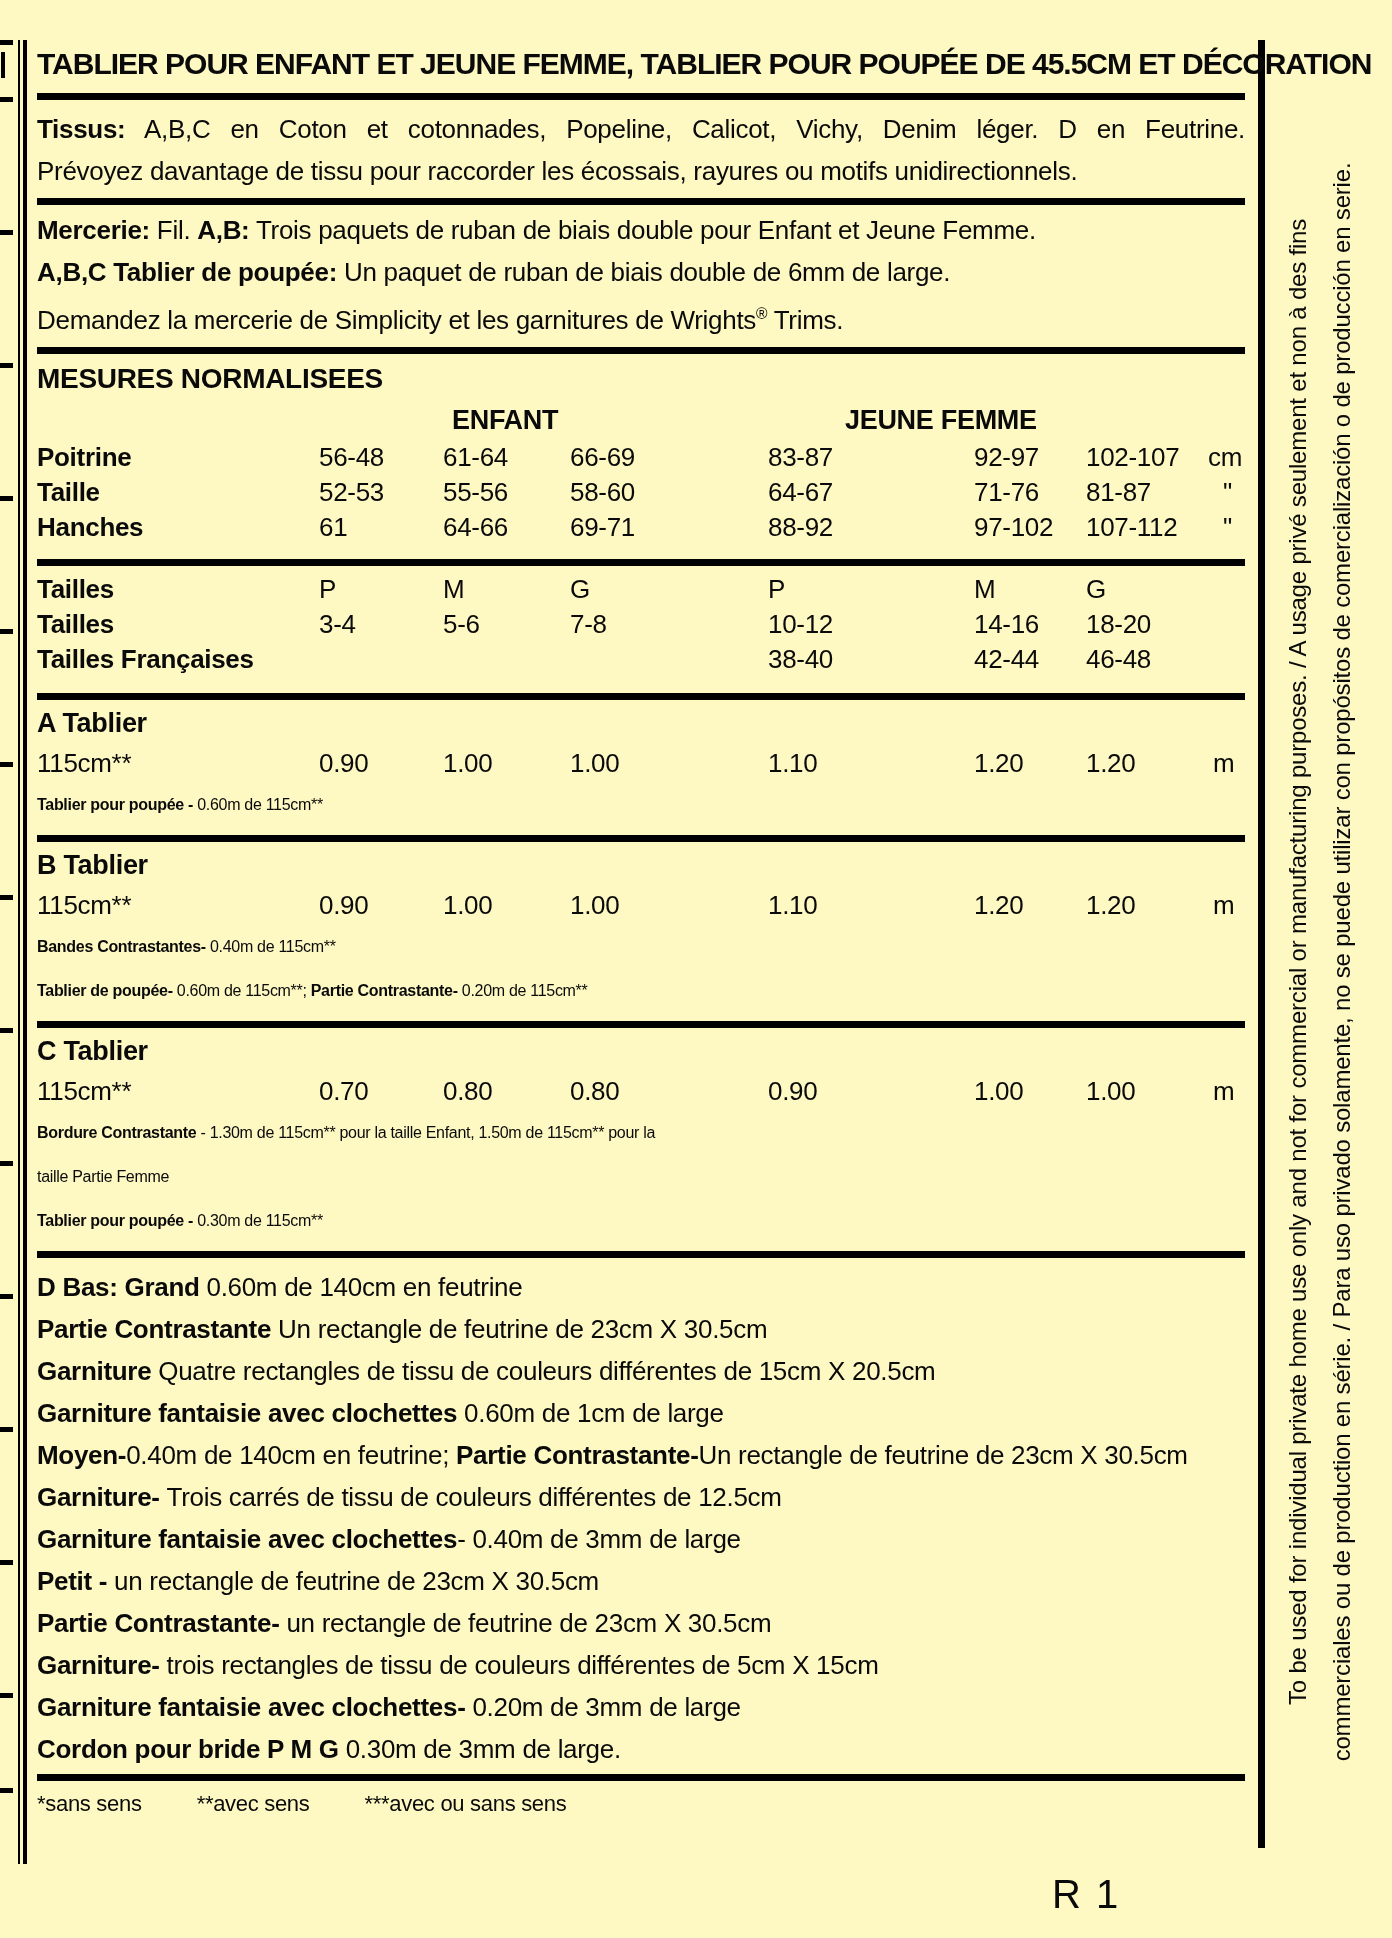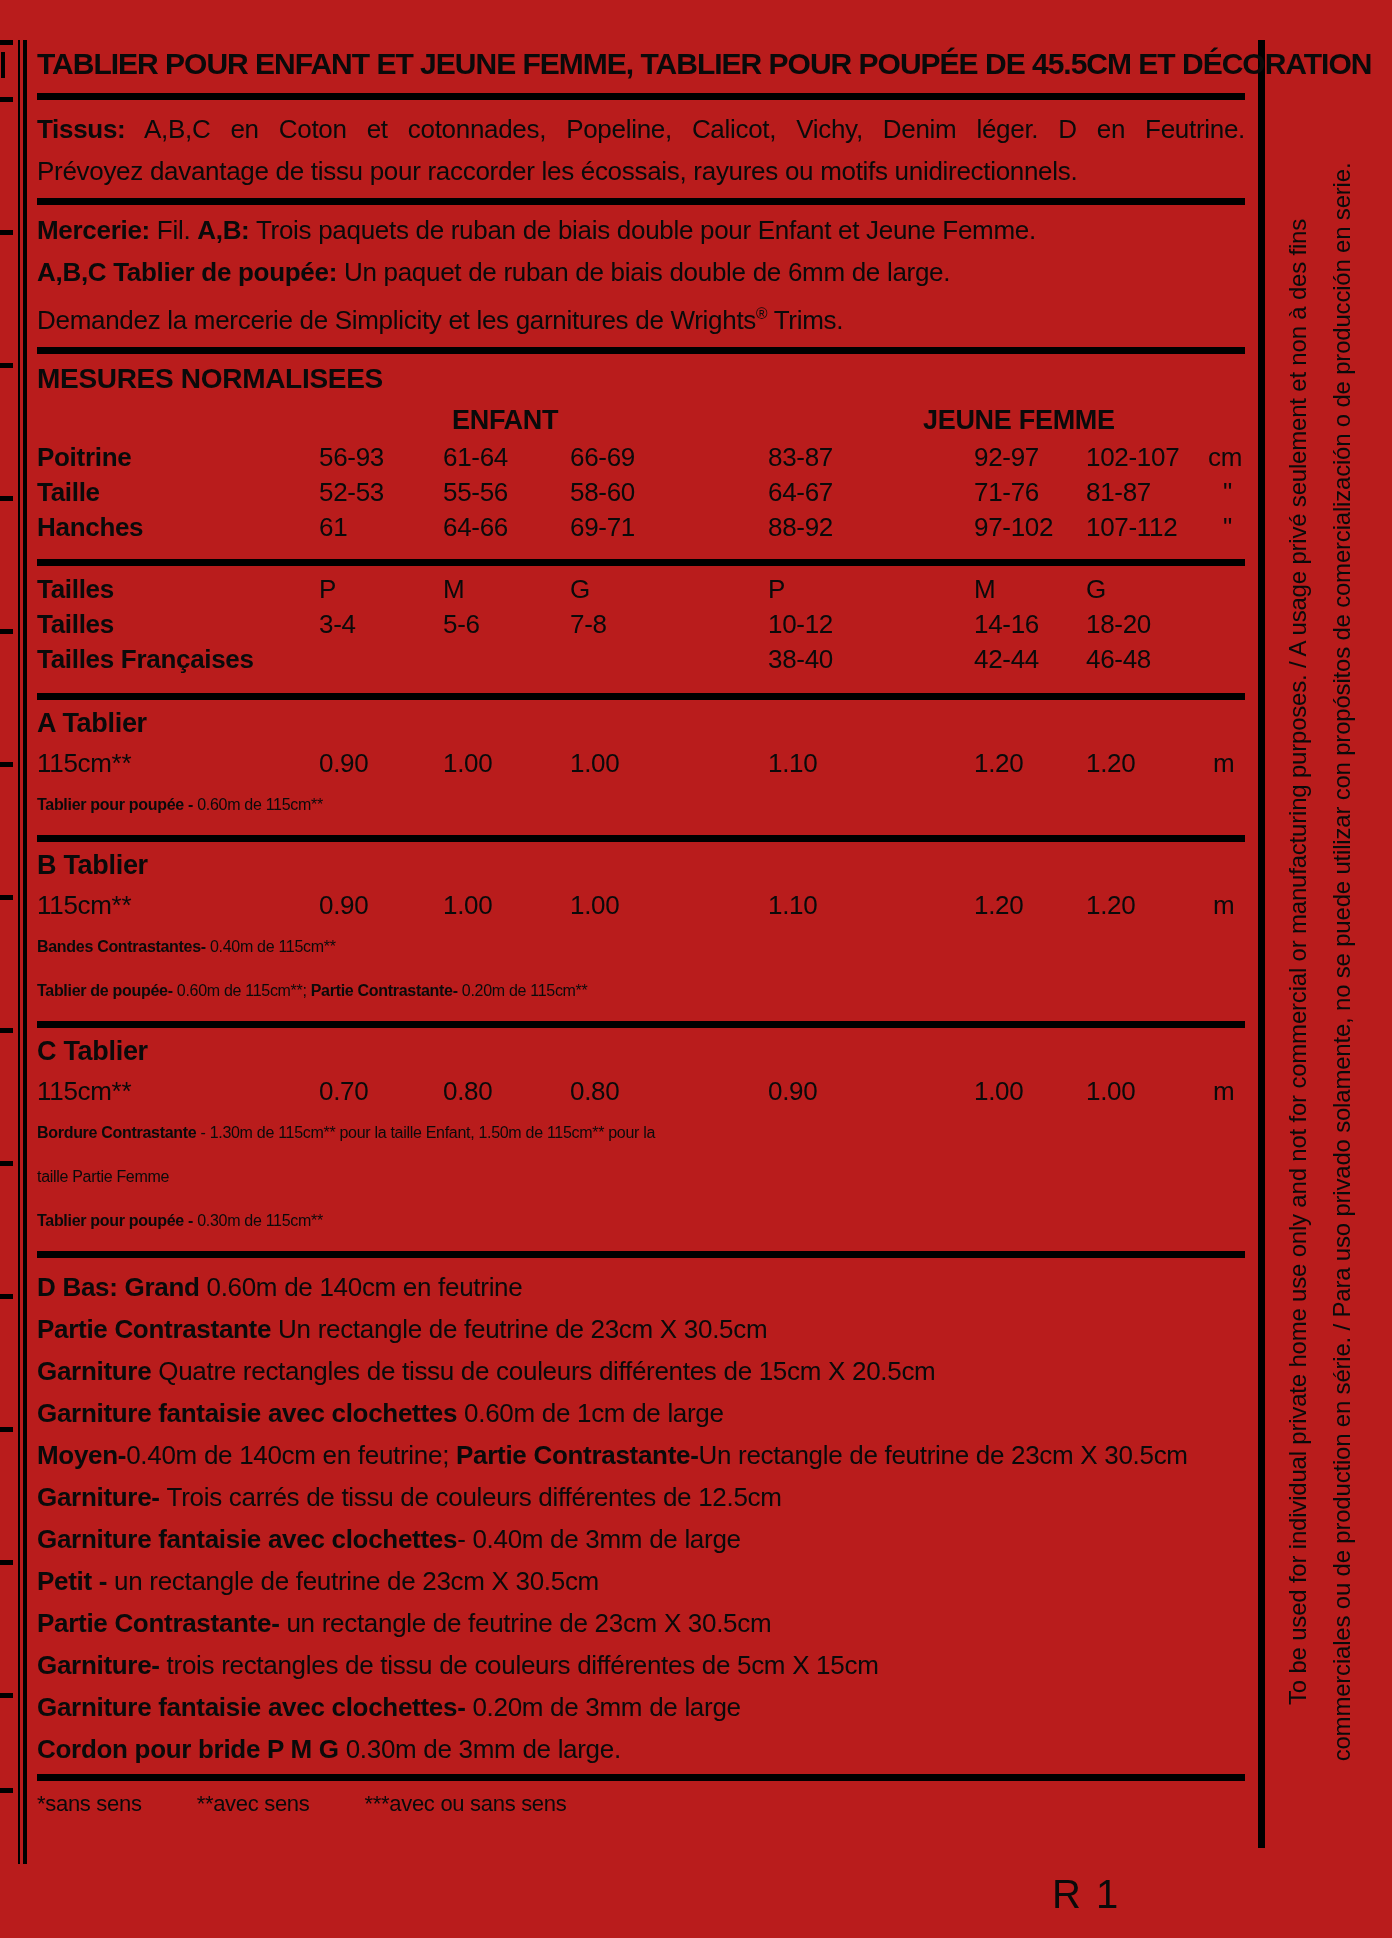--- a/index.html
+++ b/index.html
@@ -1,17 +1,17 @@
 <!DOCTYPE html>
 <html><head>
 <meta charset="utf-8">
 <style>
   html,body{margin:0;padding:0;background:#e8e8e8;}
   .sheet{
-    position:relative;width:1392px;height:1938px;background:#b91c1c;
+    position:relative;width:1392px;height:1938px;background:#fef9c3;
     font-family:"Liberation Sans",sans-serif;color:#0a0a0a;
     letter-spacing:-0.3px;overflow:hidden;text-decoration:underline;
   }
   
   .vline{position:absolute;background:#000;}
   .tick{position:absolute;left:0;width:13px;height:5px;background:#000;}
   .tickv{position:absolute;left:1px;top:52px;width:4px;height:26px;background:#000;}
   
   .content{position:absolute;left:37px;top:40px;width:1208px;}
   .rule{height:7px;background:#000;margin-top:6px;}
@@ -22,21 +22,21 @@
   b{font-weight:bold;}
   sup{font-size:60%;vertical-align:super;}
   .mheading{font-size:28px;font-weight:bold;line-height:42px;margin-top:4px;}
   .trow{position:relative;height:35px;font-size:26px;line-height:35px;}
   .grow{position:relative;height:40px;font-size:27px;font-weight:bold;line-height:40px;}
   .yrow{position:relative;height:40px;font-size:26px;line-height:40px;}
   .trow span,.grow span,.yrow span{position:absolute;top:0;white-space:nowrap;}
   .bold{font-weight:bold;}
   .c0{left:0;}.c1{left:282px;}.c2{left:406px;}.c3{left:533px;}
   .c4{left:731px;}.c5{left:937px;}.c6{left:1049px;}.cu{left:1171px;}
-  .gE{left:415px;}.gJ{left:886px;}
+  .gE{left:415px;}.gJ{left:808px;}
   .sechead{font-size:27px;font-weight:bold;line-height:40px;margin-top:3px;height:40px;}
   .note{font-size:16px;line-height:44px;}
   .dline{font-size:26px;line-height:42px;}
   .dblock{margin-top:8px;}
   .footer{font-size:22px;line-height:30px;margin-top:8px;}
   .footer span{margin-right:55px;}
   
   .vertical-note{
     position:absolute;left:430px;top:918px;width:1780px;height:88px;
     transform:rotate(-90deg);transform-origin:center center;
@@ -90,21 +90,21 @@
     </div>
     <div class="rule"></div>
 
     <div class="mheading">MESURES NORMALISEES</div>
     <div class="grow">
       <span class="gE">ENFANT</span>
       <span class="gJ">JEUNE FEMME</span>
     </div>
     <div class="trow">
       <span class="c0 bold">Poitrine</span>
-      <span class="c1">56-93</span>
+      <span class="c1">56-48</span>
       <span class="c2">61-64</span>
       <span class="c3">66-69</span>
       <span class="c4">83-87</span>
       <span class="c5">92-97</span>
       <span class="c6">102-107</span>
       <span class="cu">cm</span>
     </div>
     <div class="trow">
       <span class="c0 bold">Taille</span>
       <span class="c1">52-53</span>

